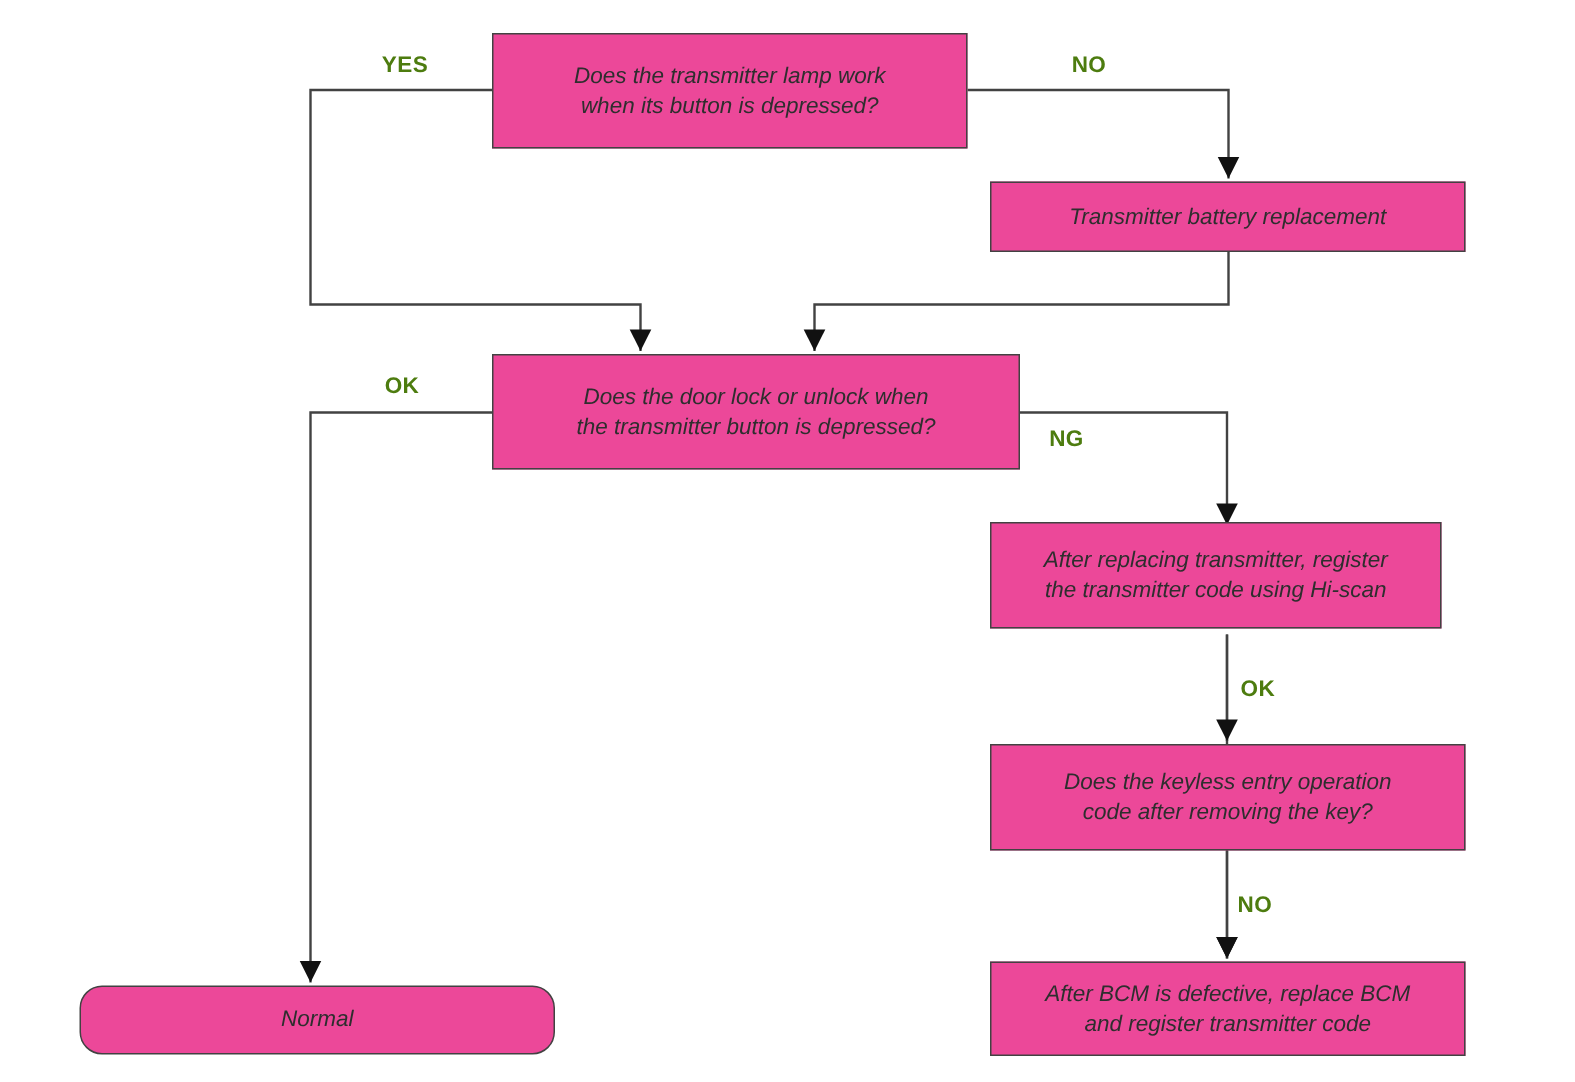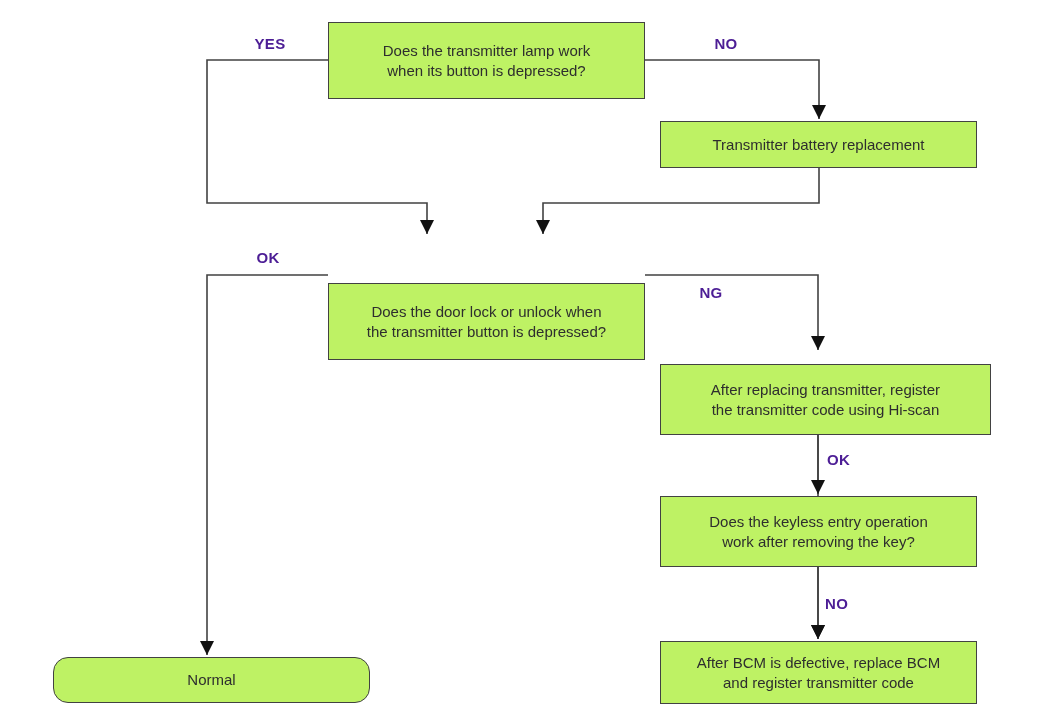--- a/index.html
+++ b/index.html
@@ -20,47 +20,48 @@
   #connectors {
     position: absolute;
     left: 0;
     top: 0;
     width: 1050px;
     height: 721px;
   }
   .node {
     position: absolute;
     box-sizing: border-box;
-    background: #bef264;
+    background: #ec4899;
     border: 1.6px solid #424242;
     color: #2e2e2e;
     font-size: 15px;
     line-height: 20px;
     display: flex;
     align-items: center;
     justify-content: center;
     text-align: center;
     white-space: pre-line;
+    font-style: italic;
   }
   .edge-label {
     position: absolute;
     font-size: 15px;
     font-weight: bold;
-    color: #4c1d95;
+    color: #4d7c0f;
     letter-spacing: 0.3px;
   }
   .edge-label.centered {
     width: 60px;
     text-align: center;
   }
   
   #node-lamp-question     { left: 328px; top:  22px; width: 317px; height: 77px; }
   #node-battery-replace   { left: 660px; top: 121px; width: 317px; height: 47px; }
-  #node-doorlock-question { left: 328px; top: 236px; width: 317px; height: 77px; margin-top: 47px; }
-  #node-register-code     { left: 660px; top: 364px; width: 331px; height: 71px; }
+  #node-doorlock-question { left: 328px; top: 236px; width: 352px; height: 77px; }
+  #node-register-code     { left: 660px; top: 348px; width: 301px; height: 71px; }
   #node-keyless-question  { left: 660px; top: 496px; width: 317px; height: 71px; }
   #node-replace-bcm       { left: 660px; top: 641px; width: 317px; height: 63px; }
   #node-normal            { left:  53px; top: 657px; width: 317px; height: 46px; border-radius: 15px; }
   
   #label-yes       { left: 240px; top:  35px; }
   #label-no-top    { left: 696px; top:  35px; }
   #label-ok-left   { left: 238px; top: 249px; }
   #label-ng        { left: 681px; top: 249px; margin-top: 35px; }
   #label-ok-right  { left: 827px; top: 451px; }
   #label-no-bottom { left: 825px; top: 595px; }
@@ -91,21 +92,21 @@
 
   <div class="node" id="node-battery-replace">Transmitter battery replacement</div>
 
   <div class="node" id="node-doorlock-question">Does the door lock or unlock when
 the transmitter button is depressed?</div>
 
   <div class="node" id="node-register-code">After replacing transmitter, register
 the transmitter code using Hi-scan</div>
 
   <div class="node" id="node-keyless-question">Does the keyless entry operation
-work after removing the key?</div>
+code after removing the key?</div>
 
   <div class="node" id="node-replace-bcm">After BCM is defective, replace BCM
 and register transmitter code</div>
 
   <div class="node" id="node-normal">Normal</div>
 
   <div class="edge-label centered" id="label-yes">YES</div>
 
   <div class="edge-label centered" id="label-no-top">NO</div>
 

